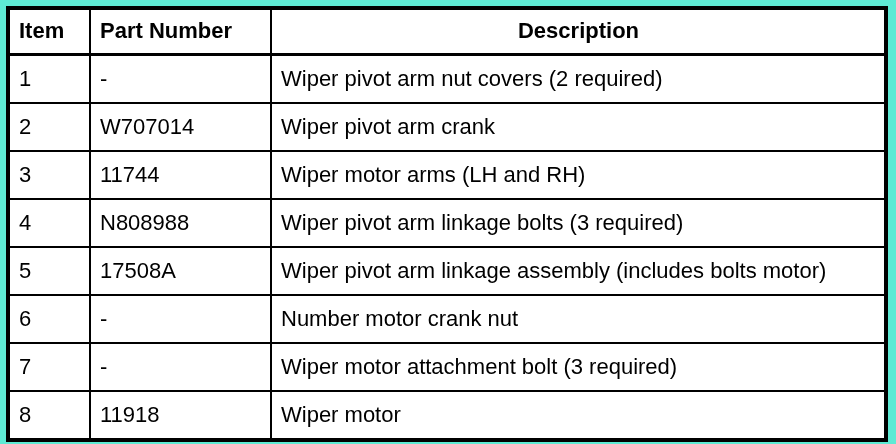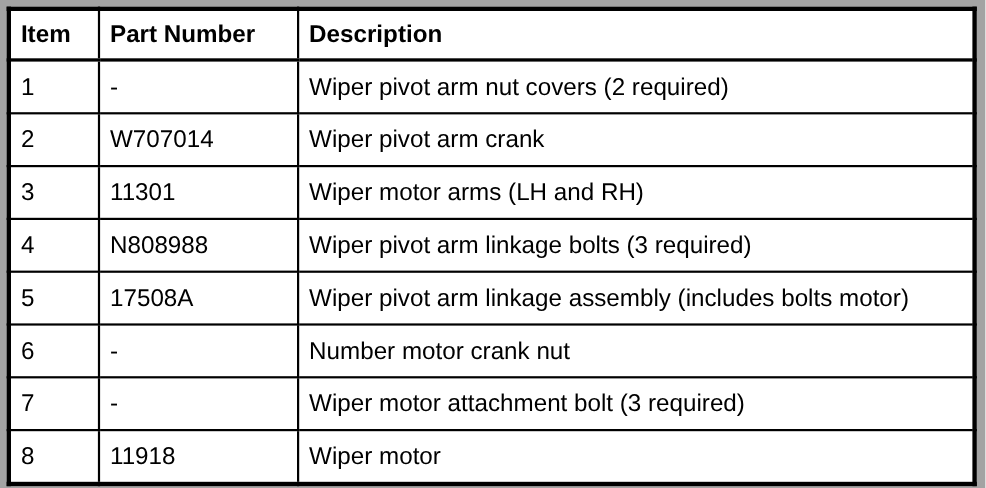--- a/index.html
+++ b/index.html
@@ -5,21 +5,21 @@
   html, body {
     margin: 0;
     padding: 0;
     background: #ffffff;
     font-family: "Liberation Sans", sans-serif;
   }
   .page {
     position: relative;
     width: 896px;
     height: 444px;
-    background: #a3a3a3;
+    background: #5eead4;
     overflow: hidden;
   }
   table.parts-table {
     position: absolute;
     left: 6px;
     top: 6px;
     width: 882px;
     height: 431px;
     border-collapse: collapse;
     table-layout: fixed;
@@ -37,20 +37,21 @@
     white-space: nowrap;
     overflow: hidden;
   }
   table.parts-table thead th {
     border-bottom: 3px solid #000000;
     font-weight: bold;
     height: 43px;
     text-align: left;
   }
   table.parts-table thead th.col-description {
+    text-align: center;
   }
   table.parts-table tbody td {
     font-weight: normal;
     height: 46px;
     text-align: left;
   }
   .col-item { width: 62px; }
   .col-part_number { width: 162px; }
   .col-description { width: auto; }
 </style>
@@ -72,21 +73,21 @@
           <td class="col-part_number">-</td>
           <td class="col-description">Wiper pivot arm nut covers (2 required)</td>
         </tr>
         <tr>
           <td class="col-item">2</td>
           <td class="col-part_number">W707014</td>
           <td class="col-description">Wiper pivot arm crank</td>
         </tr>
         <tr>
           <td class="col-item">3</td>
-          <td class="col-part_number">11301</td>
+          <td class="col-part_number">11744</td>
           <td class="col-description">Wiper motor arms (LH and RH)</td>
         </tr>
         <tr>
           <td class="col-item">4</td>
           <td class="col-part_number">N808988</td>
           <td class="col-description">Wiper pivot arm linkage bolts (3 required)</td>
         </tr>
         <tr>
           <td class="col-item">5</td>
           <td class="col-part_number">17508A</td>

